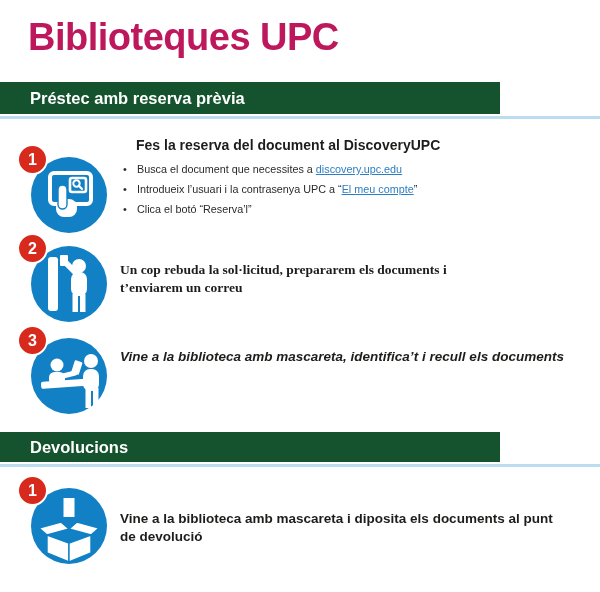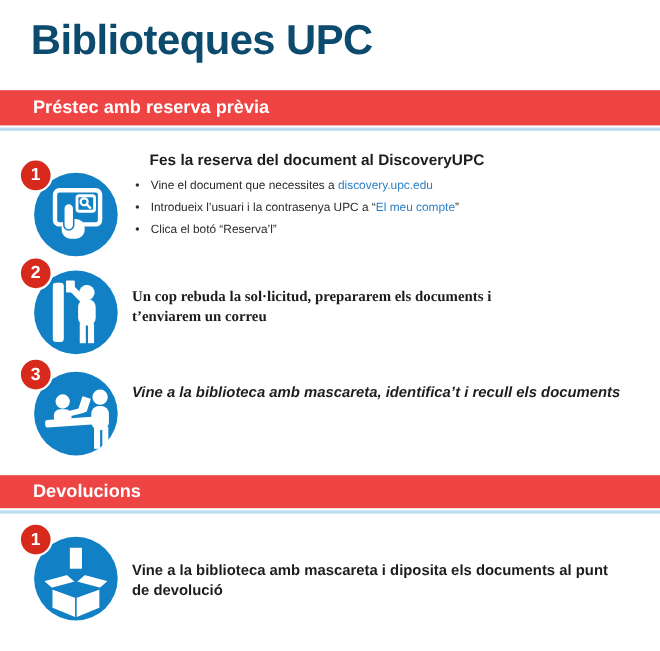--- a/index.html
+++ b/index.html
@@ -2,24 +2,24 @@
 <html><head>
 <meta charset="utf-8">
 <style>
   html,body{margin:0;padding:0;background:#fff;}
   #canvas{
     position:relative;width:600px;height:592px;background:#ffffff;overflow:hidden;
     font-family:"Liberation Sans",sans-serif;color:#1d1d1b;
   }
   .page-title{
     position:absolute;left:28px;top:16px;font-size:38px;font-weight:bold;
-    color:#0c4a6e;letter-spacing:-0.5px;
+    color:#be185d;letter-spacing:-0.5px;
   }
   .banner{
-    position:absolute;left:0;width:600px;height:32px;background:#ef4444;
+    position:absolute;left:0;width:500px;height:32px;background:#14532d;
     display:flex;align-items:center;
   }
   .banner-label{
     padding-left:30px;color:#ffffff;font-weight:bold;font-size:16.5px;
   }
   .banner-strip{
     position:absolute;left:0;width:600px;height:3px;background:#bcdcf0;
   }
   .step{position:absolute;left:0;width:600px;}
   .cluster{position:absolute;left:17px;width:92px;height:92px;}
@@ -37,21 +37,21 @@
   .content{position:absolute;left:120px;right:6px;}
   .step-heading{font-size:14px;font-weight:bold;line-height:16px;padding-left:16px;}
   .bullets{list-style:none;margin:6px 0 0 0;padding:0;}
   .bullets li{
     position:relative;padding-left:17px;font-size:10.8px;line-height:20px;
     color:#2a2a28;white-space:nowrap;
   }
   .bullets li::before{
     content:"•";position:absolute;left:3px;top:0;font-size:11px;color:#2a2a28;
   }
-  .link{color:#2c7fc4;cursor:pointer;}
+  .link{color:#2c7fc4;text-decoration:underline;cursor:pointer;}
   .step-text{
     font-size:13.5px;font-weight:bold;line-height:17.5px;white-space:pre-line;
   }
 </style>
 </head>
 <body>
 
 <div id="canvas">
 
   <div class="page-title">Biblioteques UPC</div>
@@ -73,21 +73,21 @@
           <circle cx="45.5" cy="26.5" r="3.2" fill="none" stroke="#fff" stroke-width="2"></circle>
           <line x1="47.8" y1="28.8" x2="51" y2="32" stroke="#fff" stroke-width="2.2" stroke-linecap="round"></line>
           <rect x="25" y="42" width="21" height="18" rx="8" fill="#fff"></rect>
           <rect x="27" y="28" width="9" height="24" rx="4.5" fill="#fff" stroke="#1180c5" stroke-width="1.4"></rect>
         </svg>
       </div>
     </div>
     <div class="content" style="top:0;">
       <div class="step-heading">Fes la reserva del document al DiscoveryUPC</div>
       <ul class="bullets">
-        <li><span>Vine el document que necessites a </span><span class="link">discovery.upc.edu</span><span></span></li>
+        <li><span>Busca el document que necessites a </span><span class="link">discovery.upc.edu</span><span></span></li>
         <li><span>Introdueix l’usuari i la contrasenya UPC a “</span><span class="link">El meu compte</span><span>”</span></li>
         <li><span>Clica el botó “Reserva’l”</span><span class="link"></span><span></span></li>
       </ul>
     </div>
   </div>
 
   <div class="step" style="top:233px;">
     <div class="cluster" style="top:0;">
       <div class="badge">
         <span>2</span>

